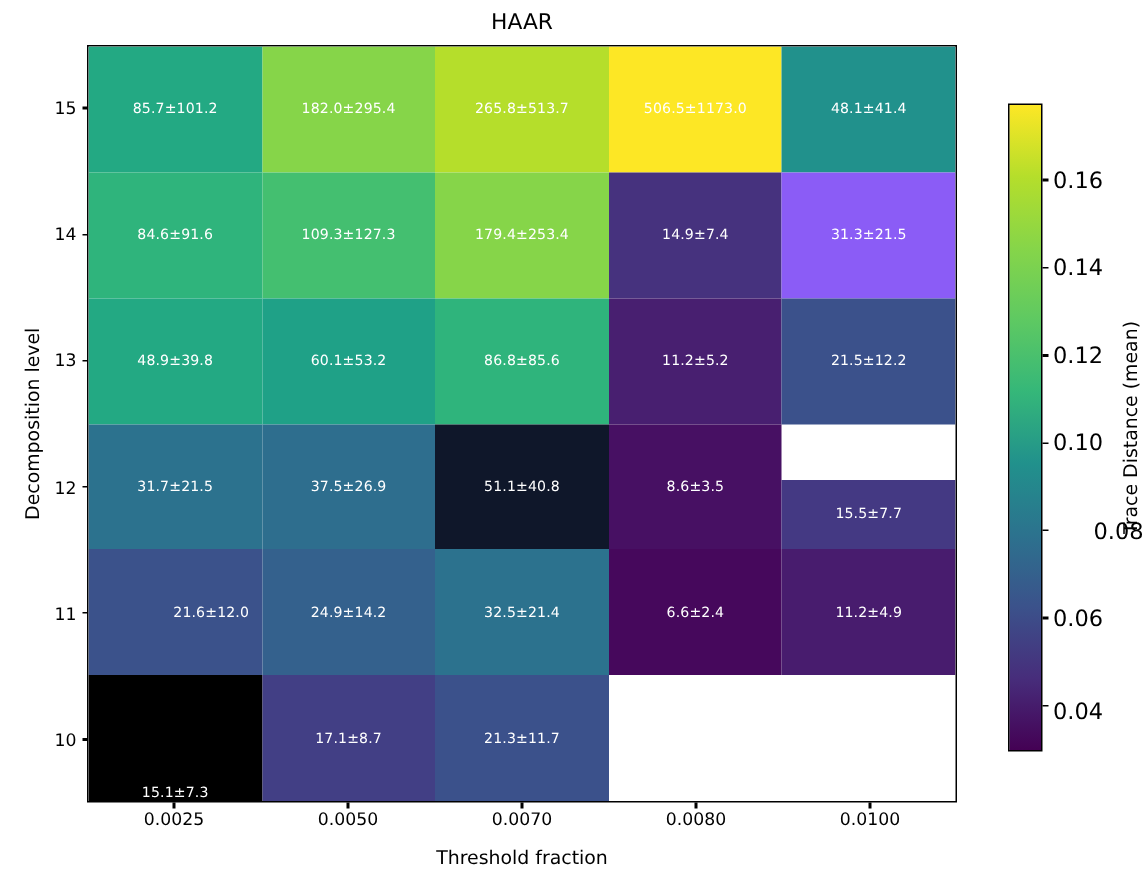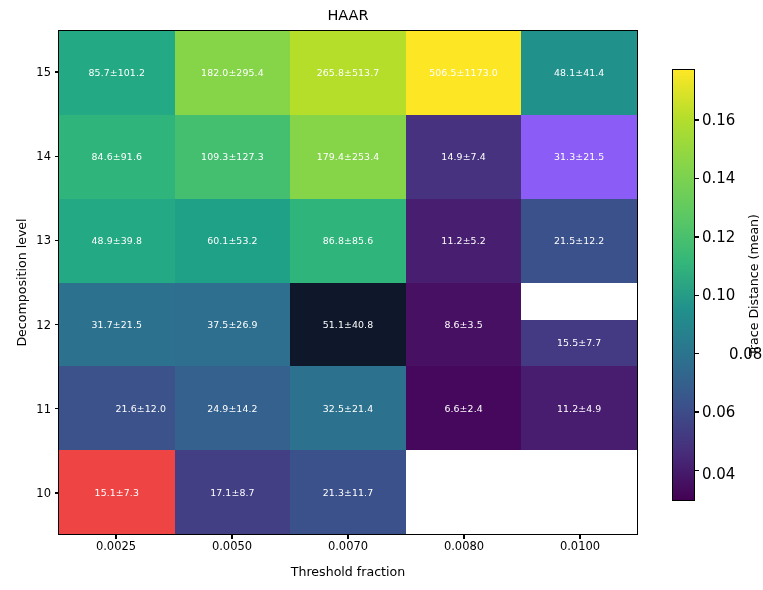--- a/index.html
+++ b/index.html
@@ -255,21 +255,21 @@
         </div>
         <div class="heat-cell" style="background: rgb(44, 114, 142);">
           <span class="cell-label">32.5±21.4</span>
         </div>
         <div class="heat-cell" style="background: rgb(70, 8, 92);">
           <span class="cell-label">6.6±2.4</span>
         </div>
         <div class="heat-cell" style="background: rgb(72, 28, 110);">
           <span class="cell-label">11.2±4.9</span>
         </div>
-        <div class="heat-cell" style="background: #ef4444;">
+        <div class="heat-cell" style="background: #000000; align-items: flex-end;">
           <span class="cell-label">15.1±7.3</span>
         </div>
         <div class="heat-cell" style="background: rgb(66, 63, 133);">
           <span class="cell-label">17.1±8.7</span>
         </div>
         <div class="heat-cell" style="background: rgb(59, 81, 139);">
           <span class="cell-label">21.3±11.7</span>
         </div>
       </div>
   </div>

